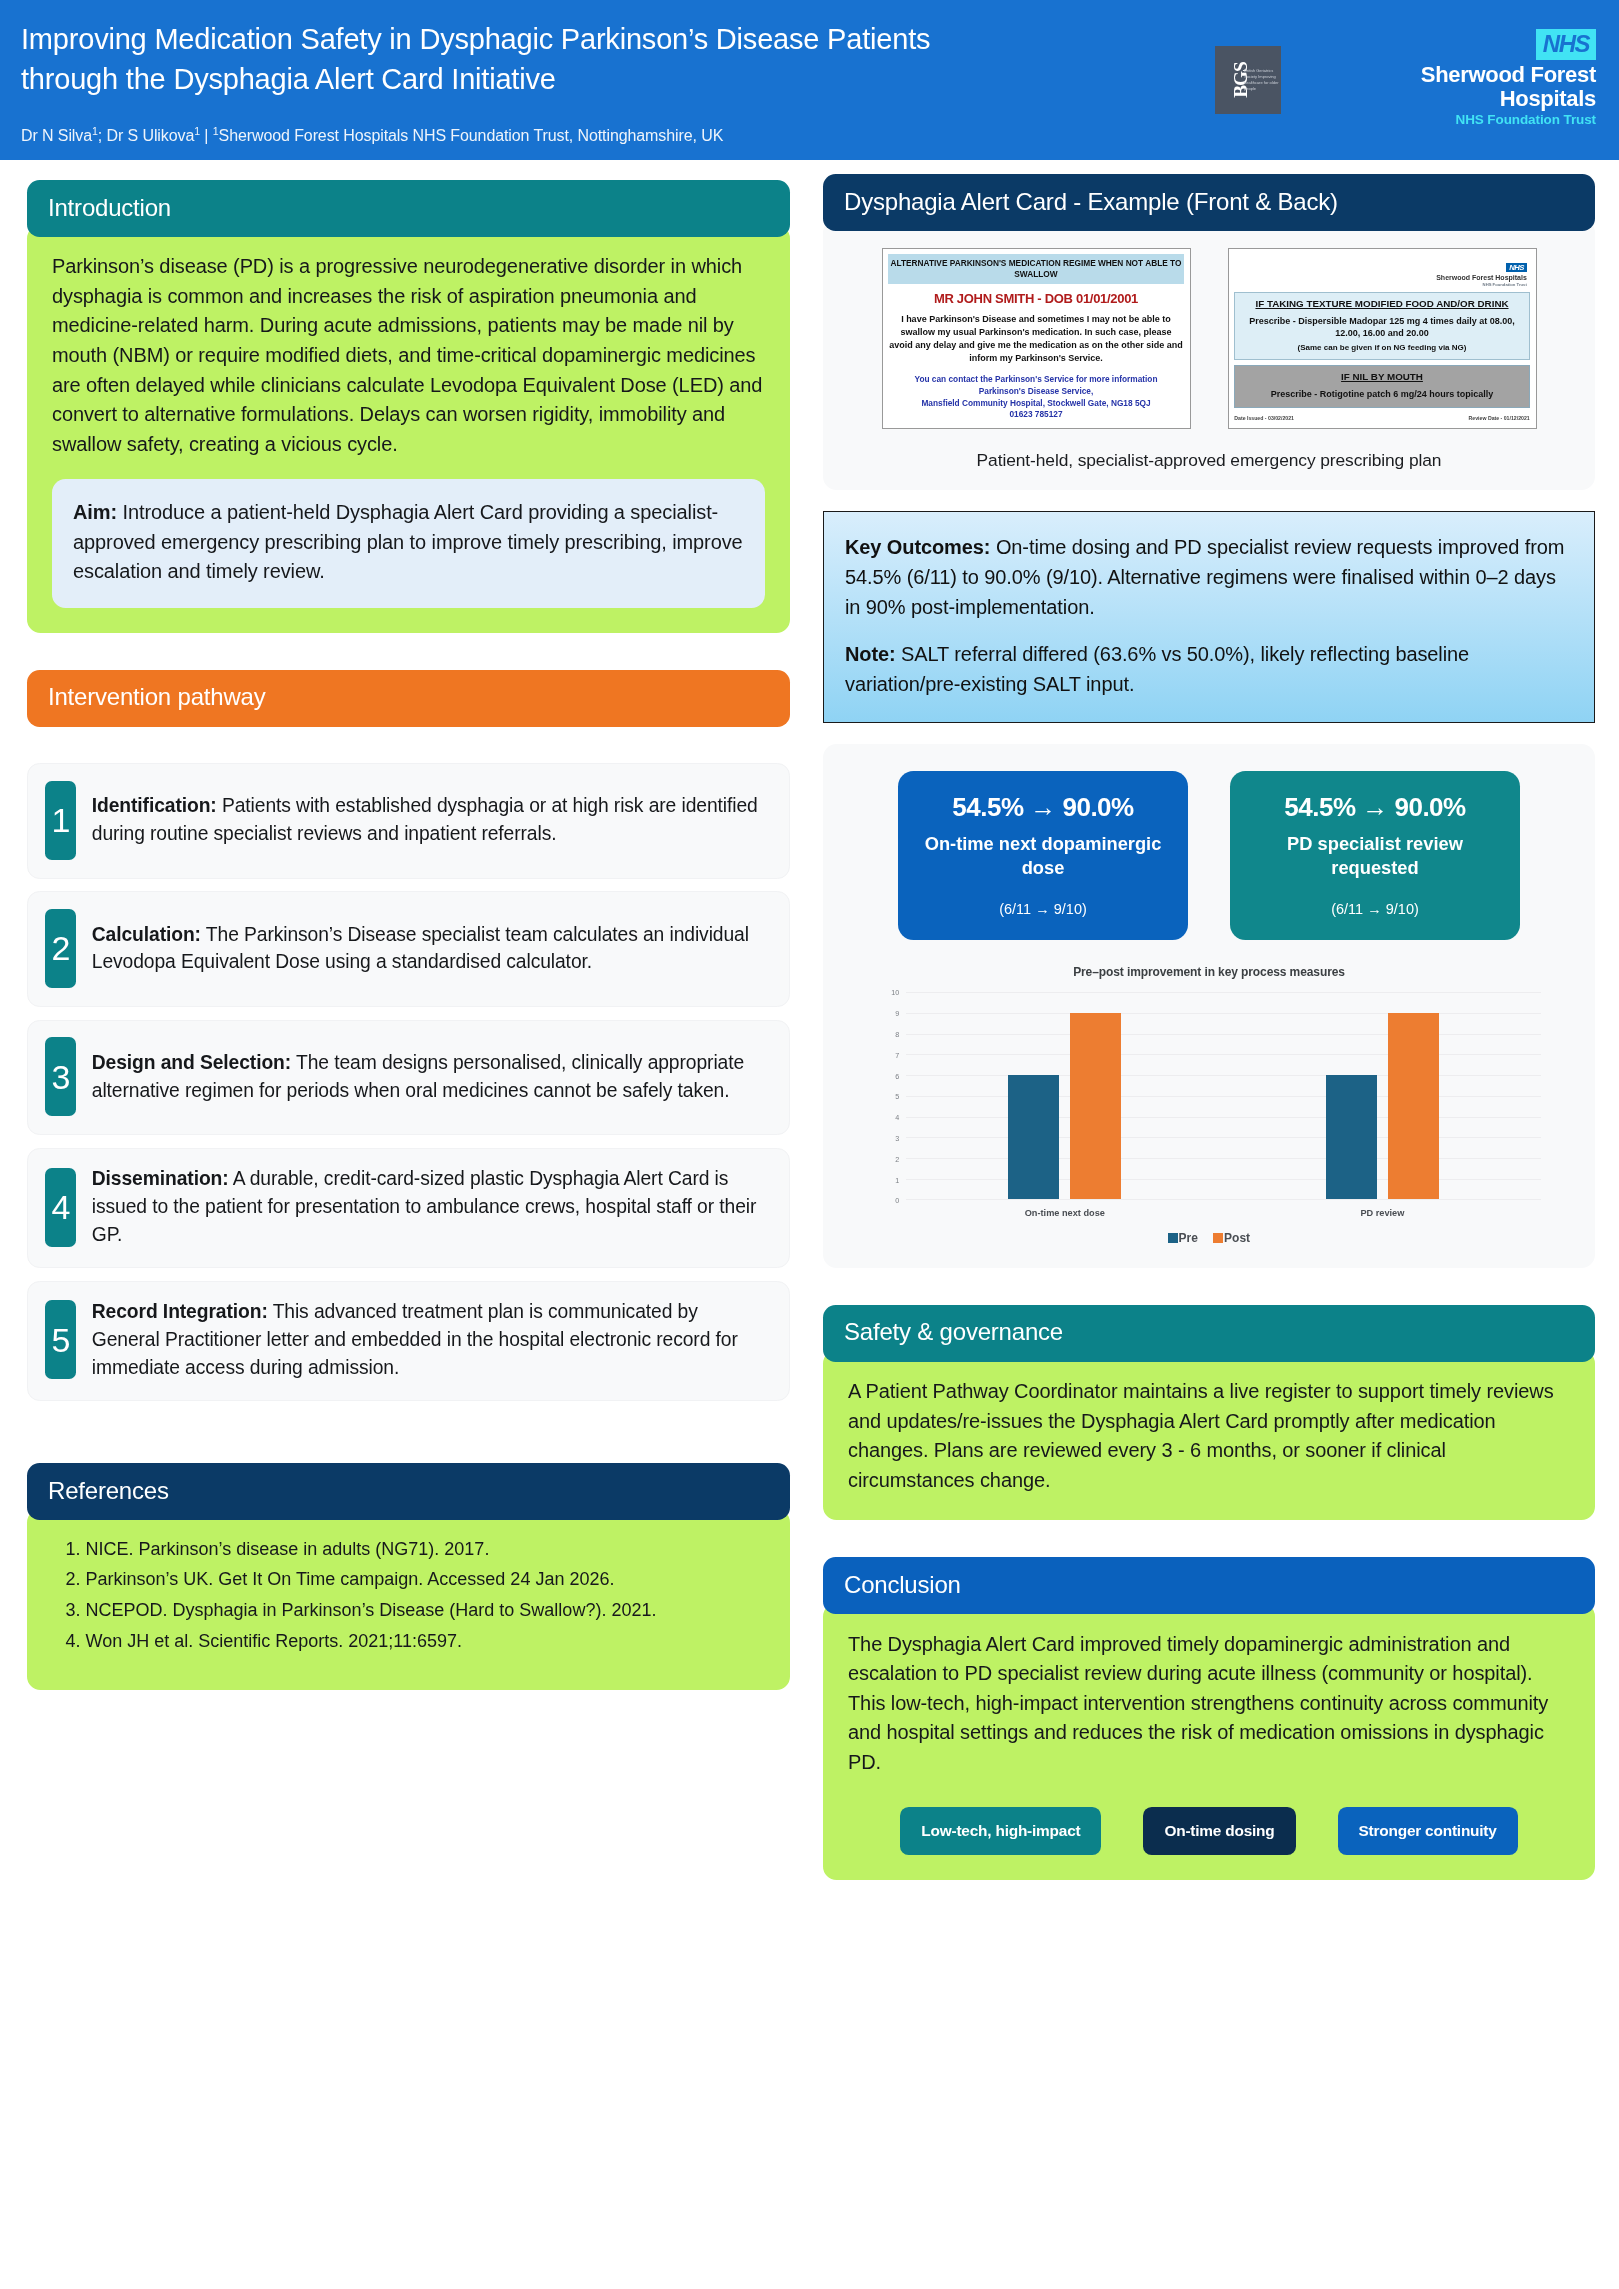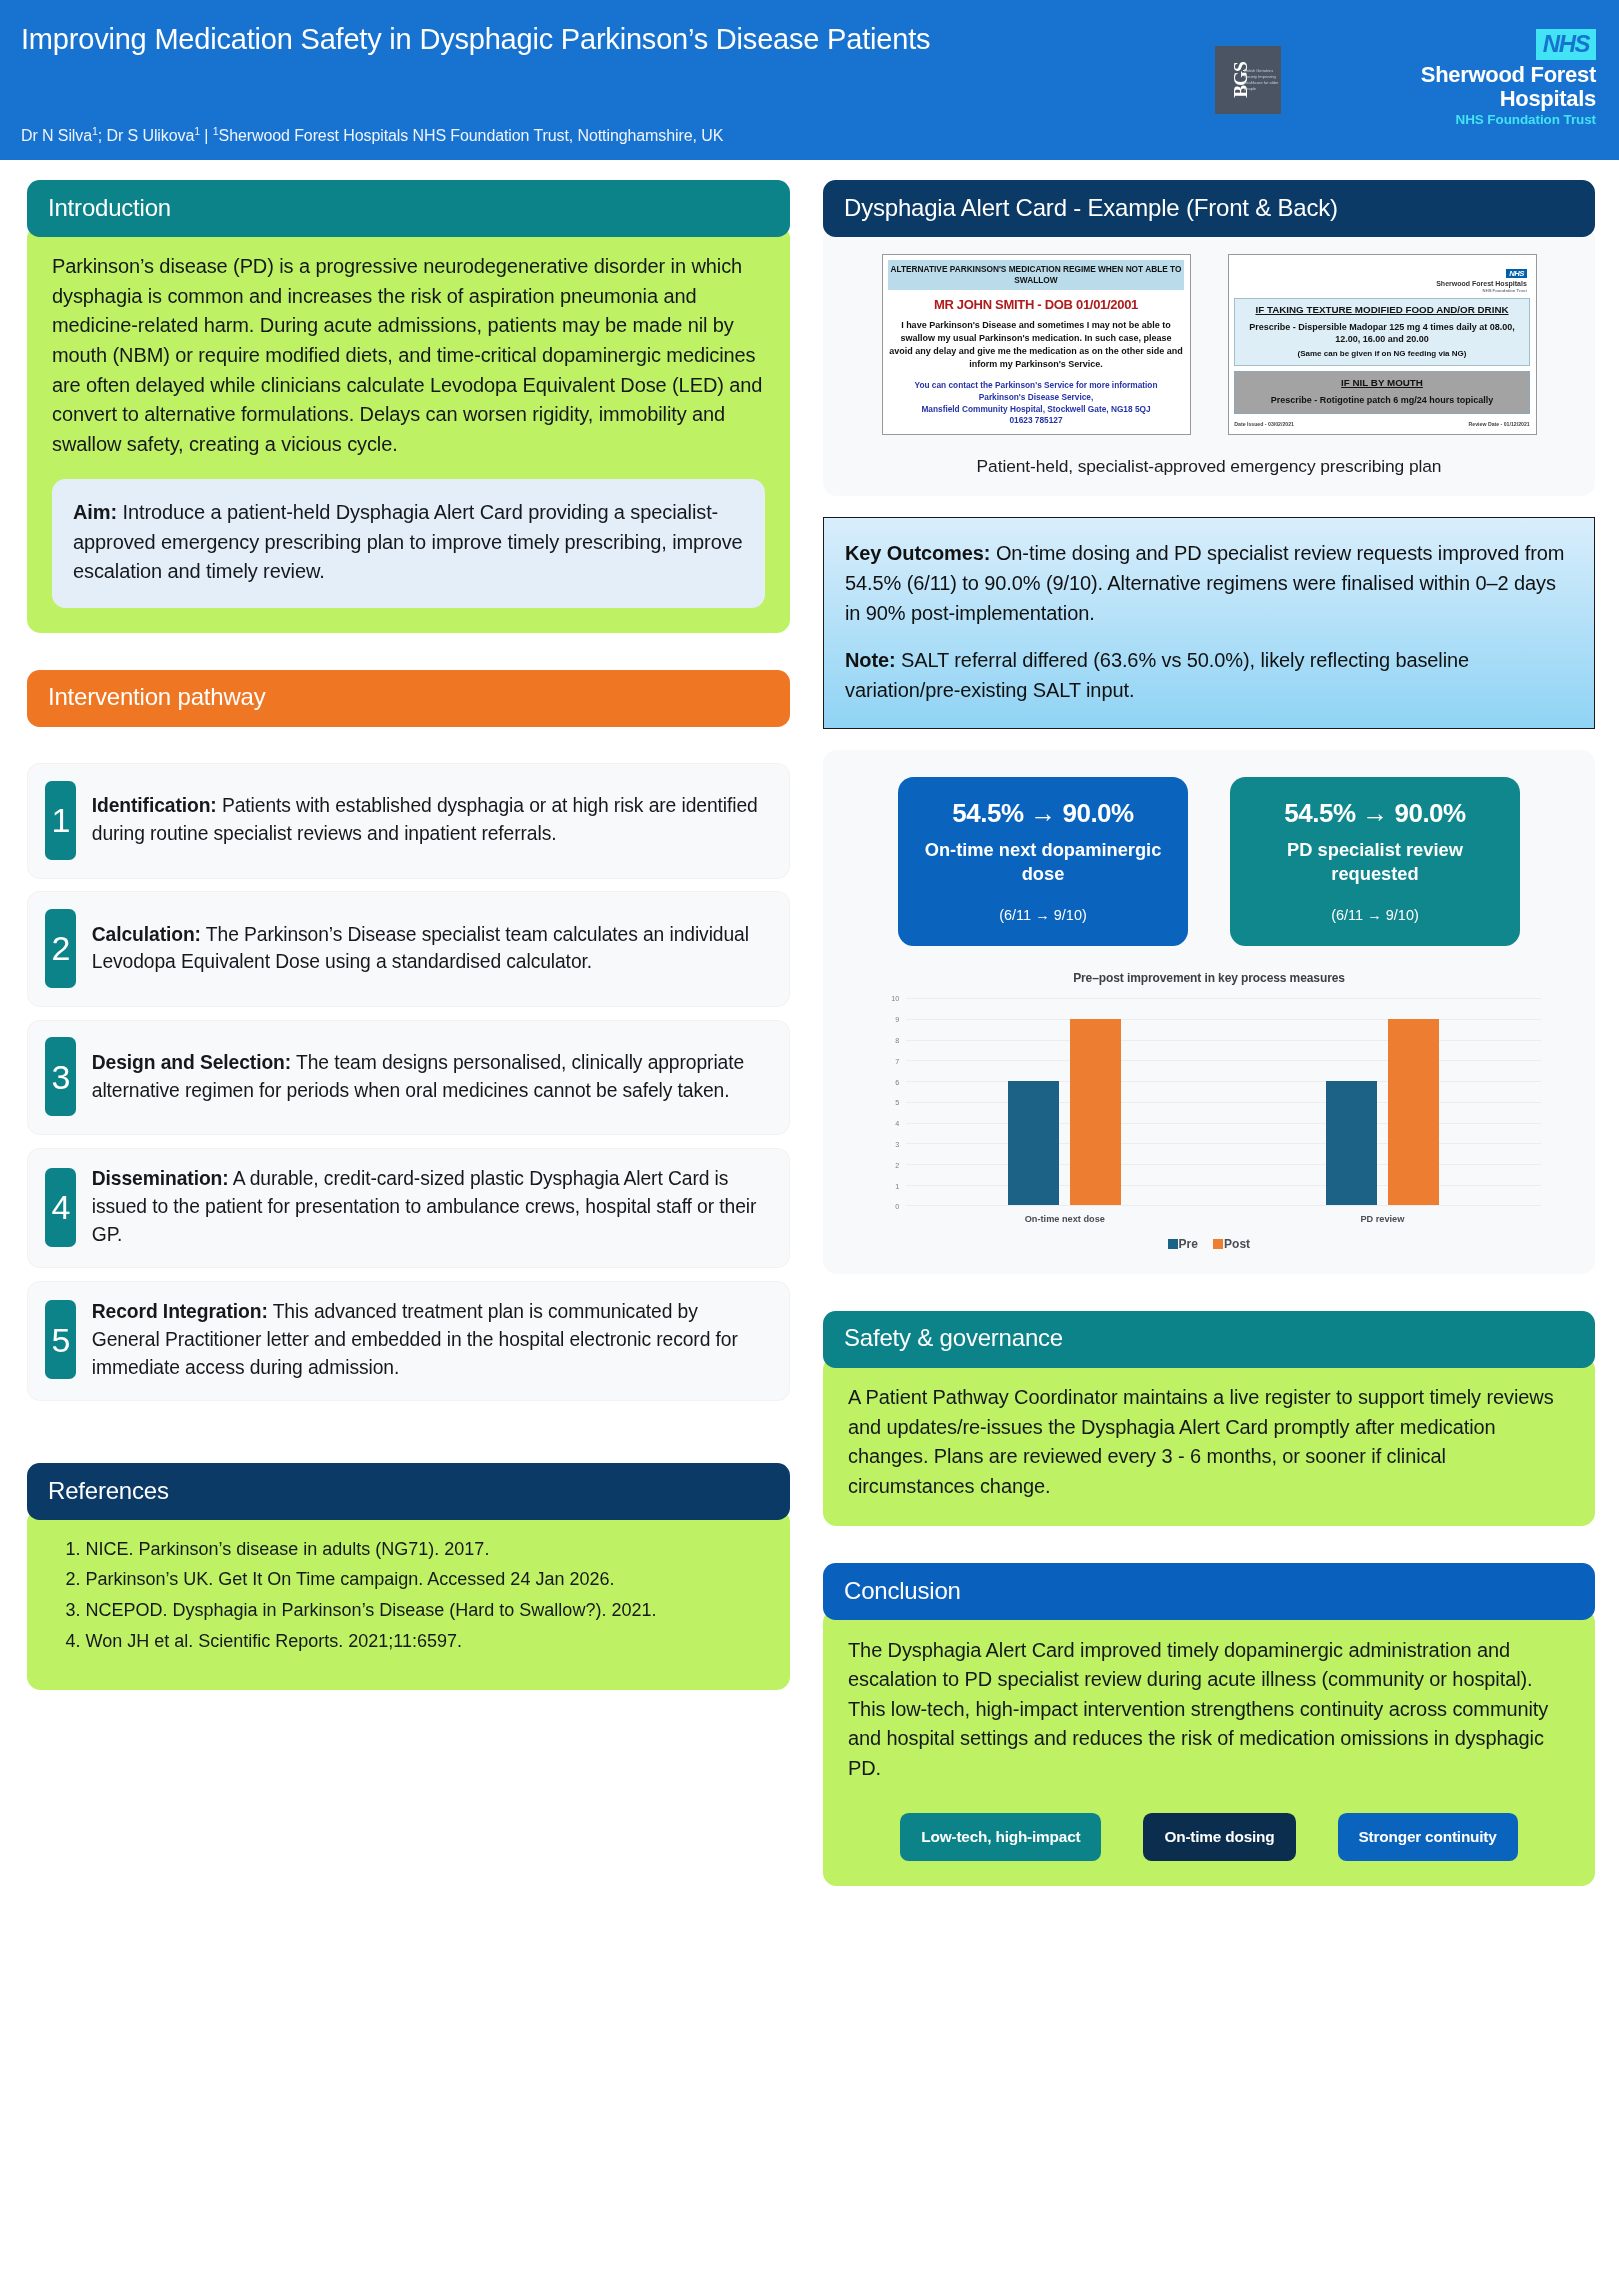--- a/index.html
+++ b/index.html
@@ -49,21 +49,21 @@
   .nhs-trustname {
     color: #ffffff; font-size: 22px; font-weight: 700; letter-spacing: -0.3px;
     margin-top: 2.9px; line-height: 1.1;
   }
   .nhs-trustsub {
     color: #41e3f4; font-size: 13.5px; font-weight: 700; letter-spacing: -0.1px; margin-top: 1px;
   }
 
   
   .col-left  { position: absolute; left: 27px;  top: 180px; width: 763px; }
-  .col-right { position: absolute; left: 823px; top: 180px; width: 772px; }
+  .col-right { position: absolute; left: 823px; top: 174px; width: 772px; }
 
   
   .band {
     border-radius: 12.6px; padding: 13.5px 21px 15.4px 21px; color: #fff;
     font-size: 24px; font-weight: 400; letter-spacing: -0.2px;
     position: relative; z-index: 3;
   }
   .band.teal   { background: #0c8289; }
   .band.orange { background: #ef7622; }
   .band.navy   { background: #0b3a66; }
@@ -217,20 +217,21 @@
   .gap-lg { height: 50px; }
 </style>
 </head>
 <body>
 
 <div class="poster">
 
   <div class="header">
     <div class="header-title">
       <span>Improving Medication Safety in Dysphagic Parkinson’s Disease Patients</span><br>
+      <span>through the Dysphagia Alert Card Initiative</span>
     </div>
     <div class="header-authors"><span>Dr N Silva</span><sup>1</sup><span>; Dr S Ulikova</span><sup>1</sup><span> | </span><sup>1</sup><span>Sherwood Forest Hospitals NHS Foundation Trust, Nottinghamshire, UK</span></div>
 
     <div class="bgs-logo">
       <div class="bgs-mark">BGS</div>
       <div class="bgs-sub">British Geriatrics Society Improving healthcare for older people</div>
     </div>
 
     <div class="nhs-block">
       <div class="nhs-box">NHS</div>

